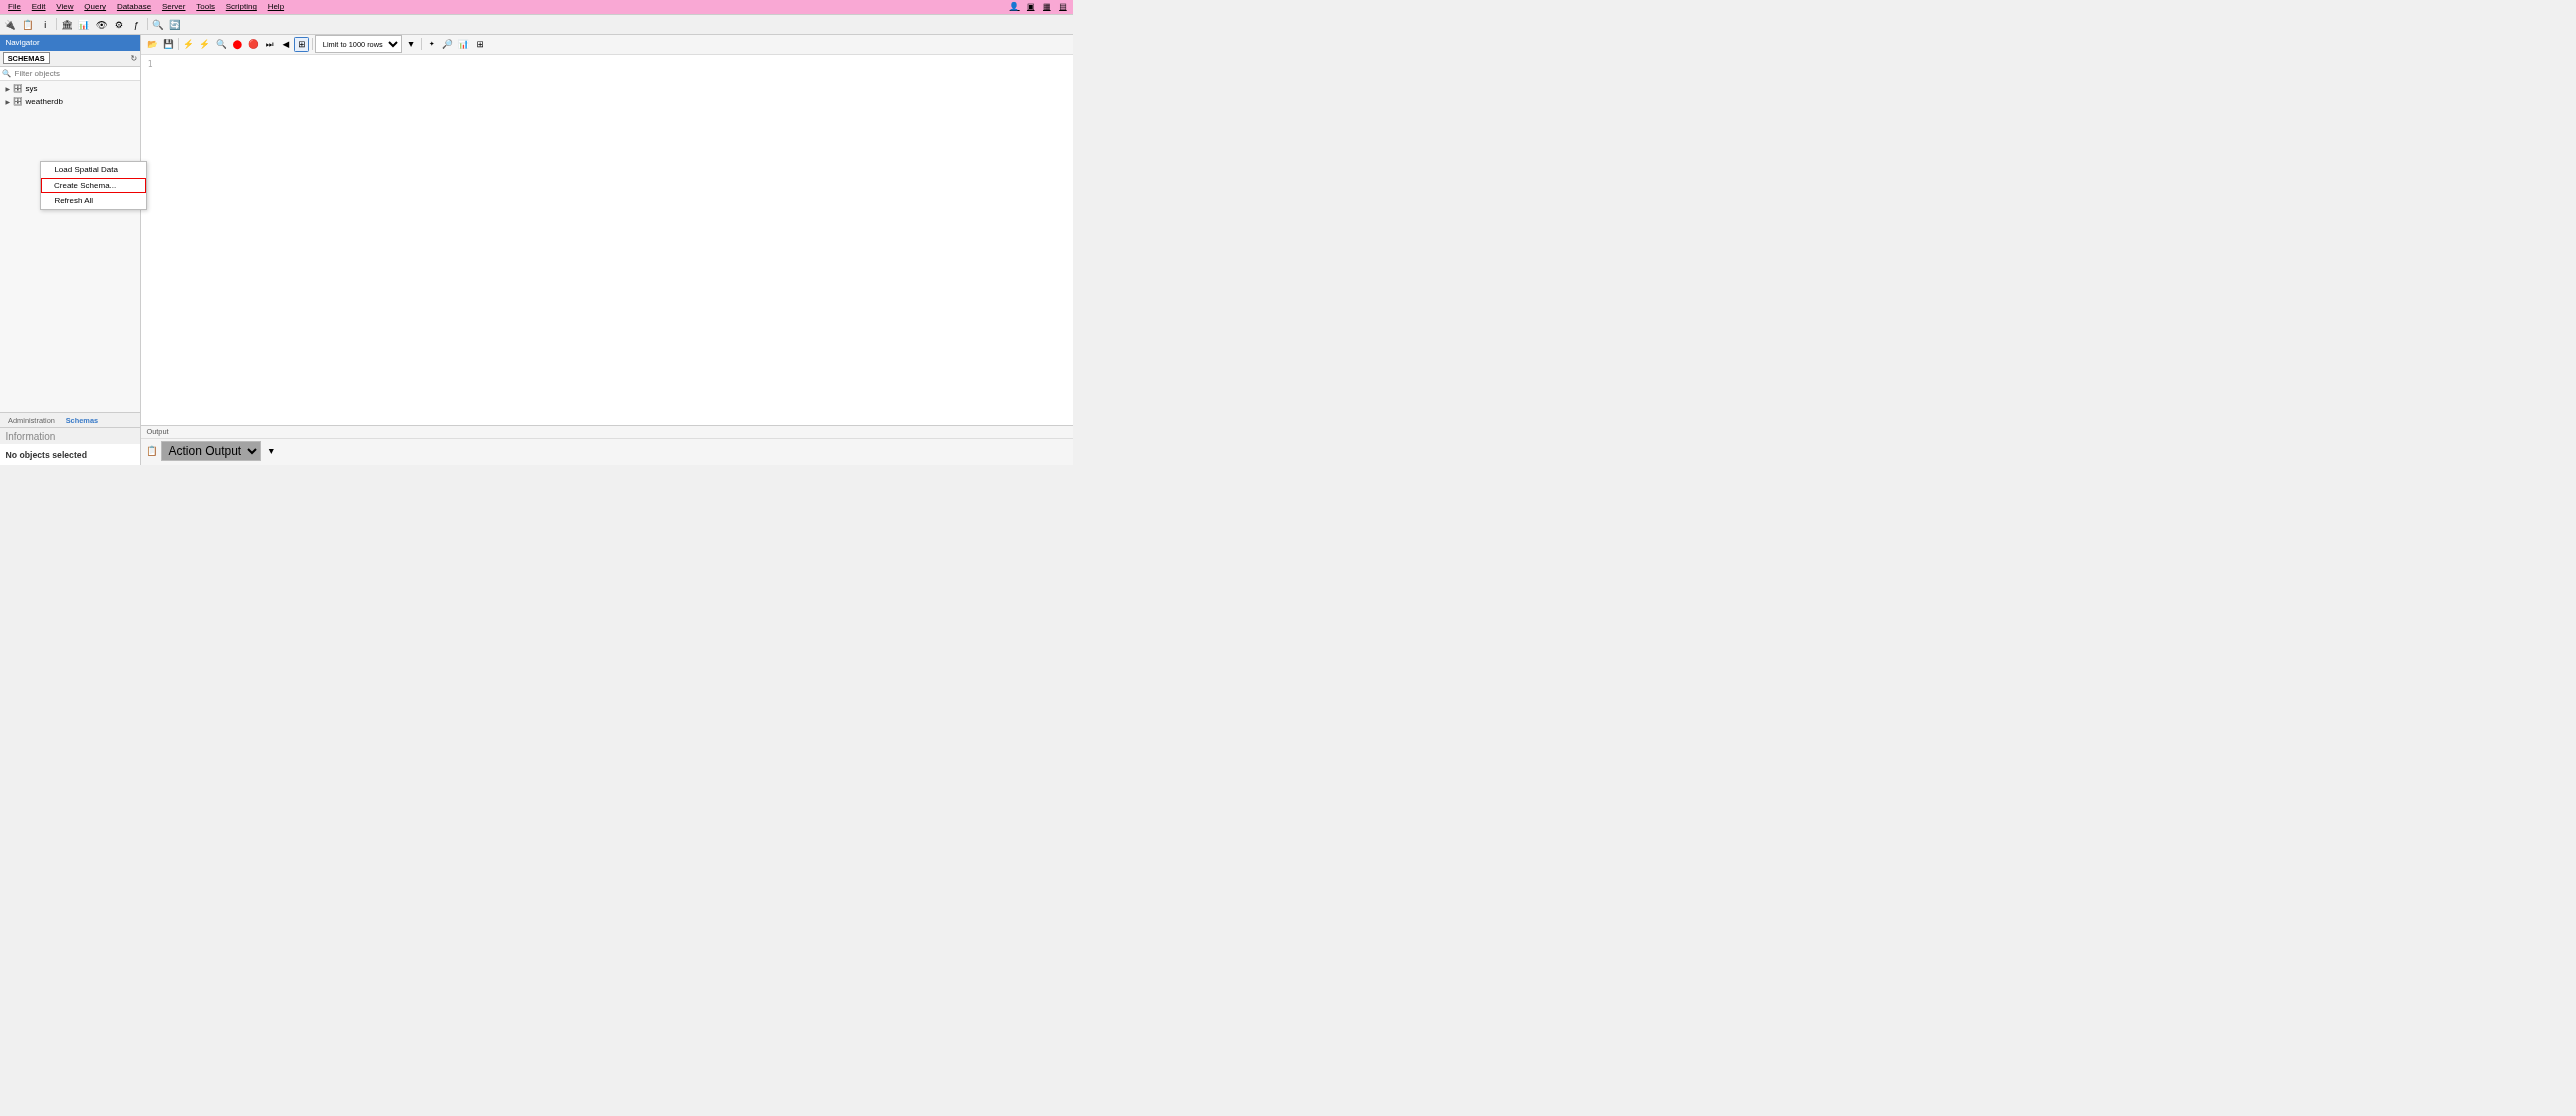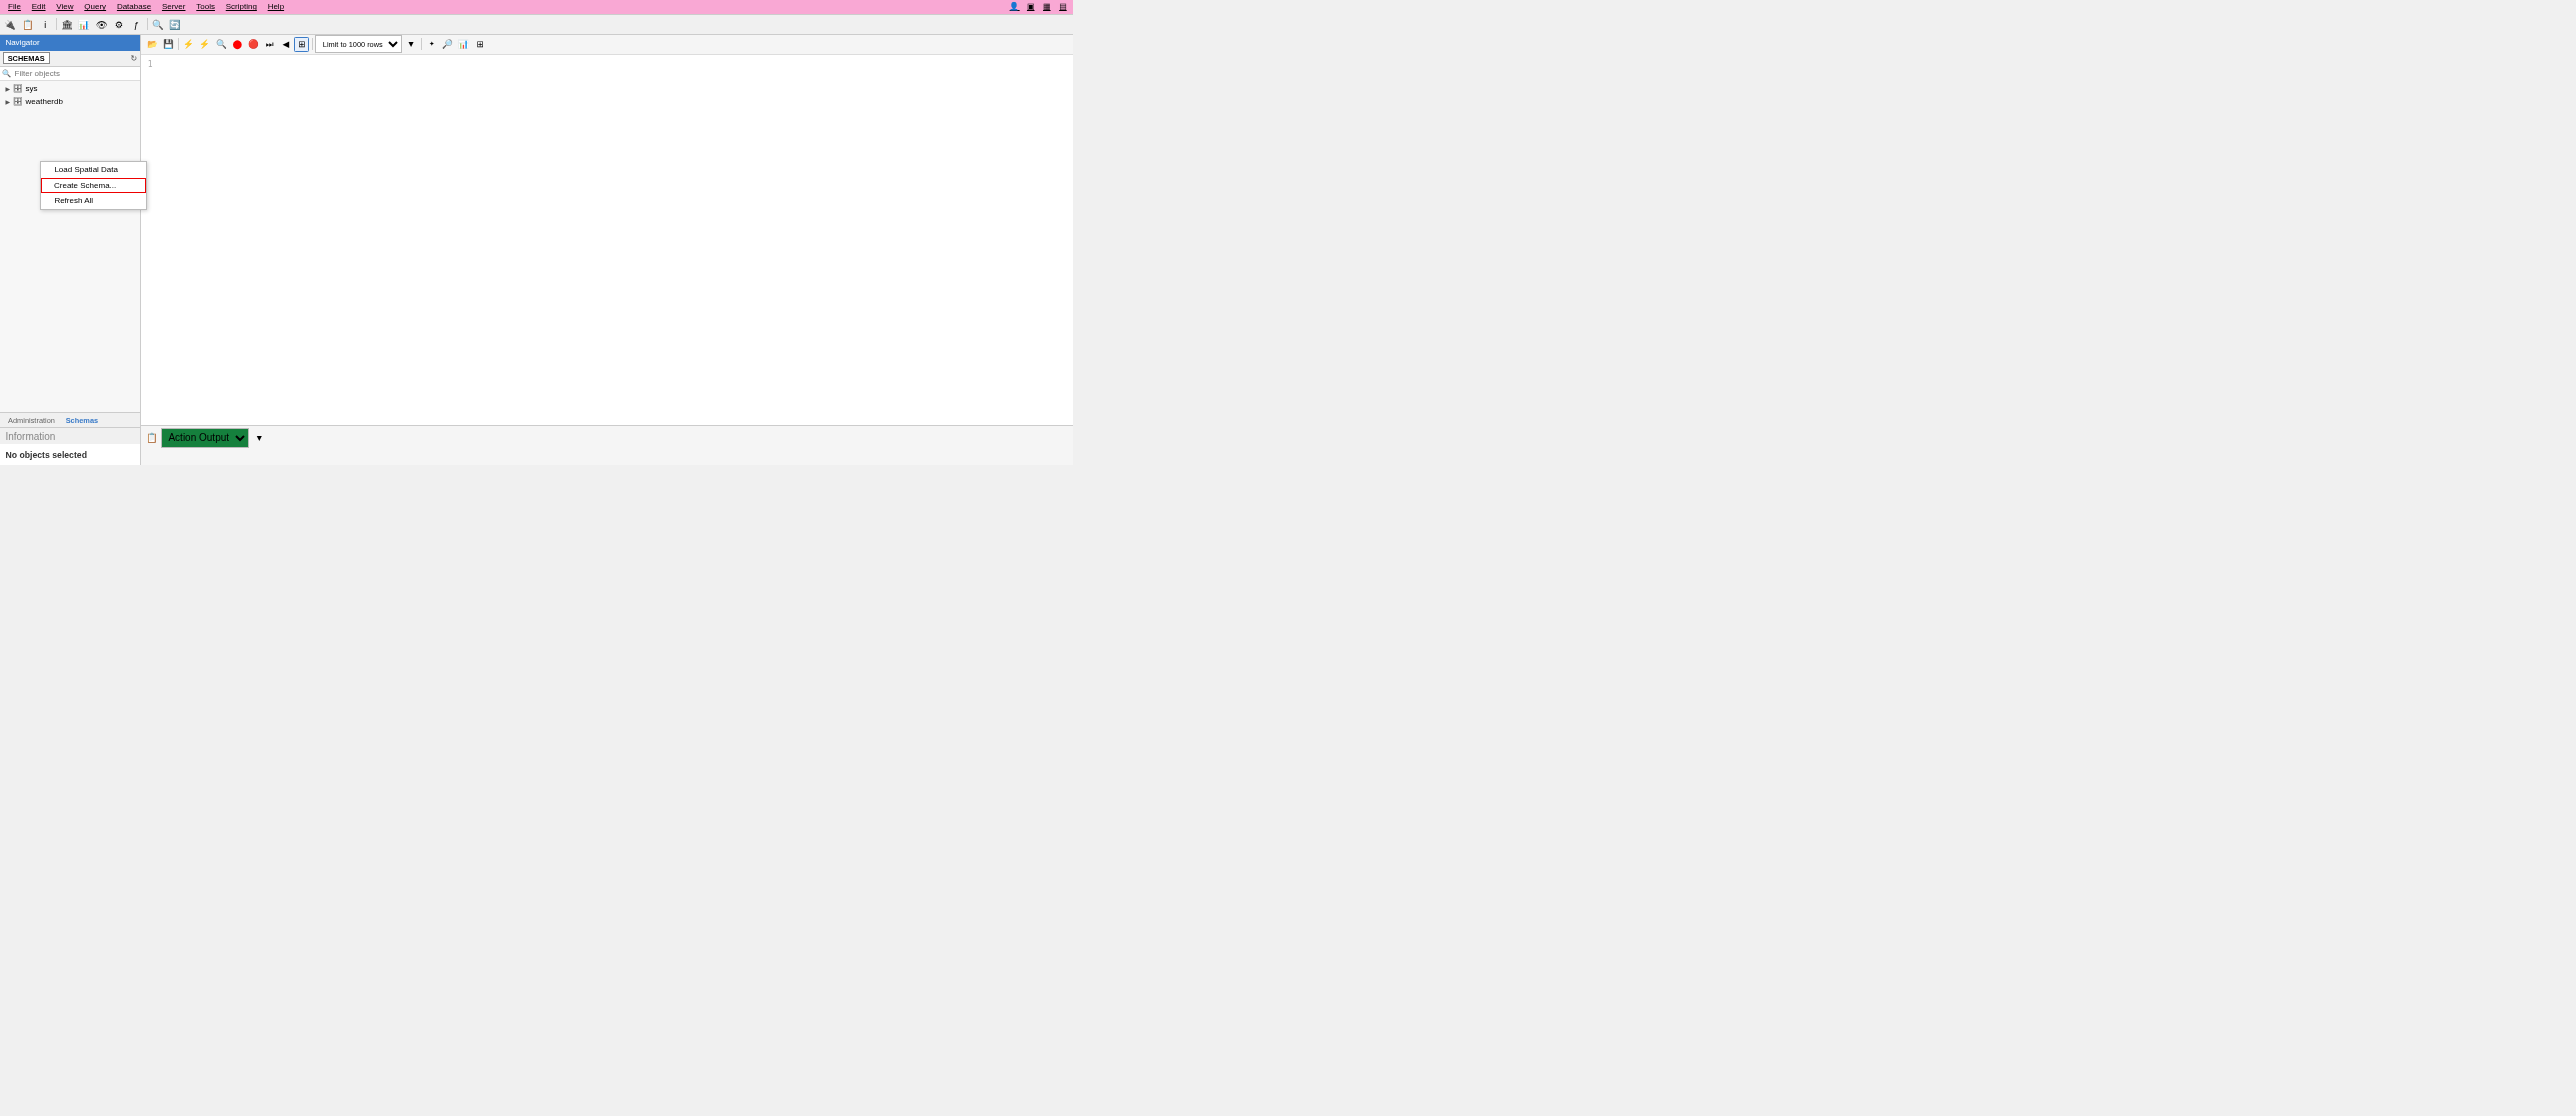--- a/index.html
+++ b/index.html
@@ -306,22 +306,22 @@
       display: flex;
       align-items: center;
       padding: 2px 5.4px;
       gap: 2.7px;
     }
     .action-icon {
       font-size: 9.4px;
     }
     .action-select {
       border: 0.7px solid #bbb;
-      background: #15803d;
-      font-size: 10px;
+      background: #a3a3a3;
+      font-size: 12px;
       padding: 0.7px 2.7px;
       height: 20px;
       cursor: pointer;
     }
 
     
     .context-menu {
       position: absolute;
       left: 40px;
       top: 161px;
@@ -472,20 +472,21 @@
       <button class="q-btn">🔎</button>
       <button class="q-btn">📊</button>
       <button class="q-btn">⊞</button>
     </div>
 
     <div class="editor-area">
       <span class="line-number">1</span>
     </div>
 
     <div class="output-area">
+      <div class="output-label">Output</div>
       <div class="output-action-row">
         <span class="action-icon">📋</span>
         <select class="action-select">
           <option>Action Output</option>
         </select>
         <button class="q-btn">▼</button>
       </div>
     </div>
 
   </div>

